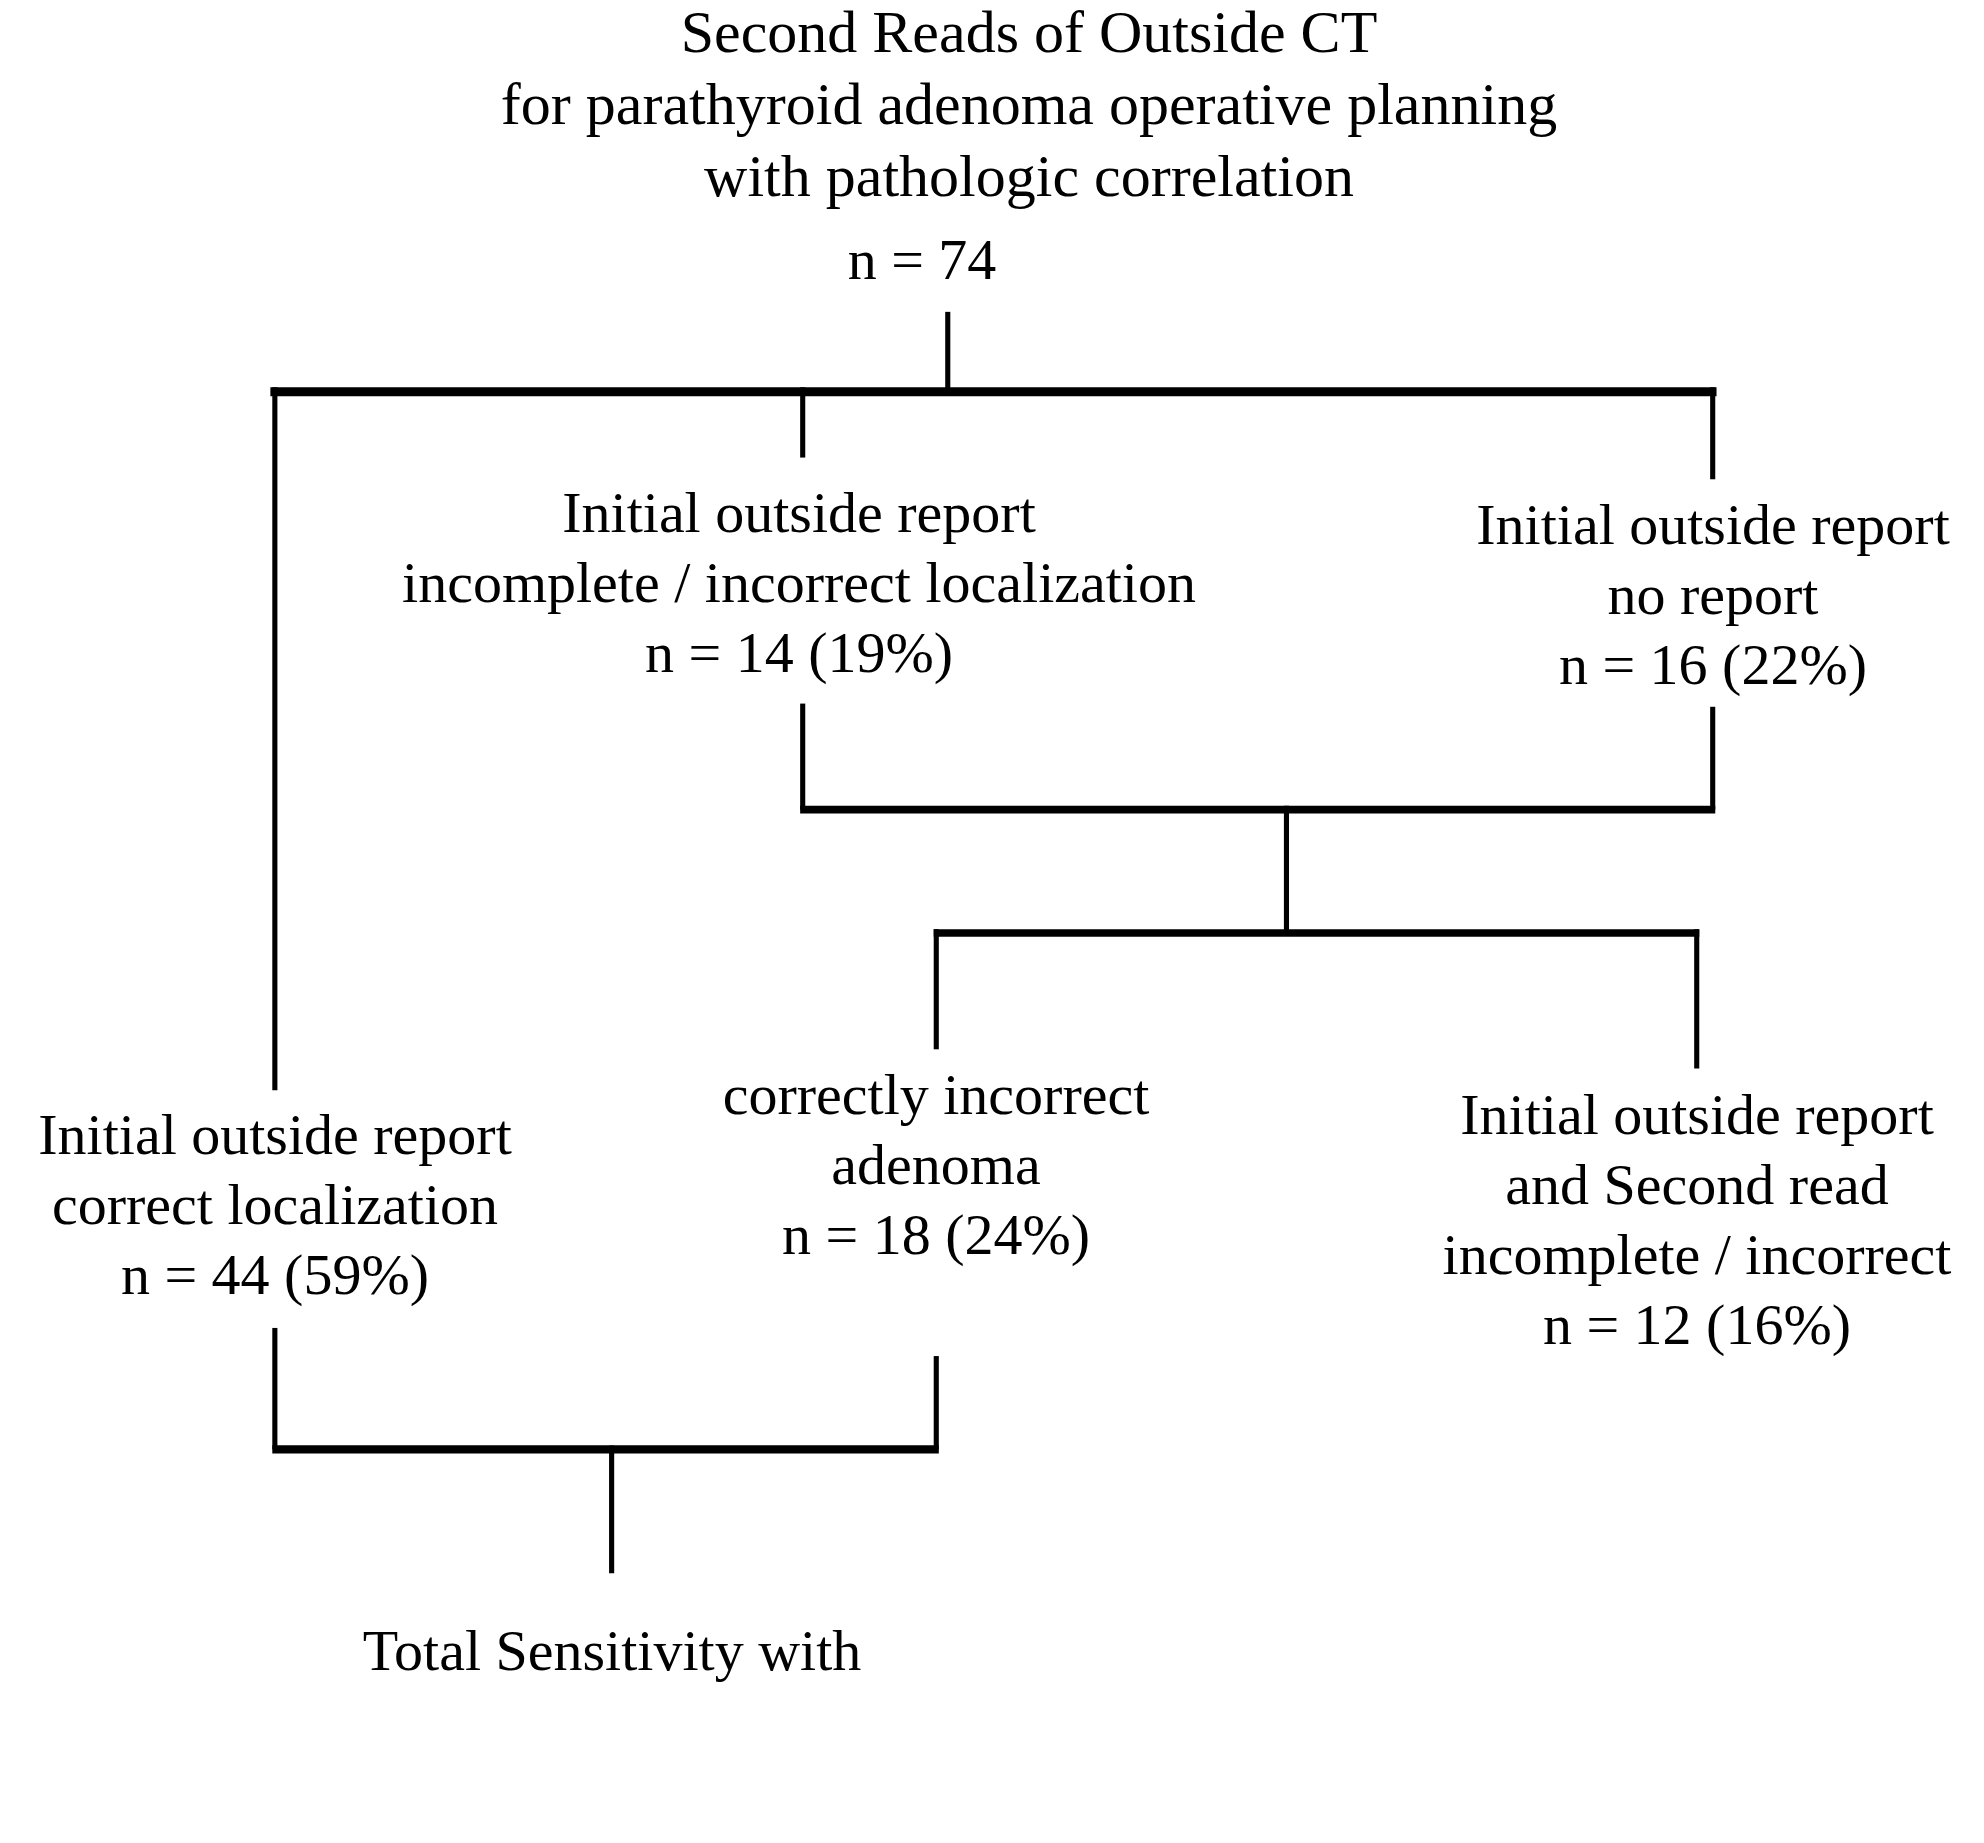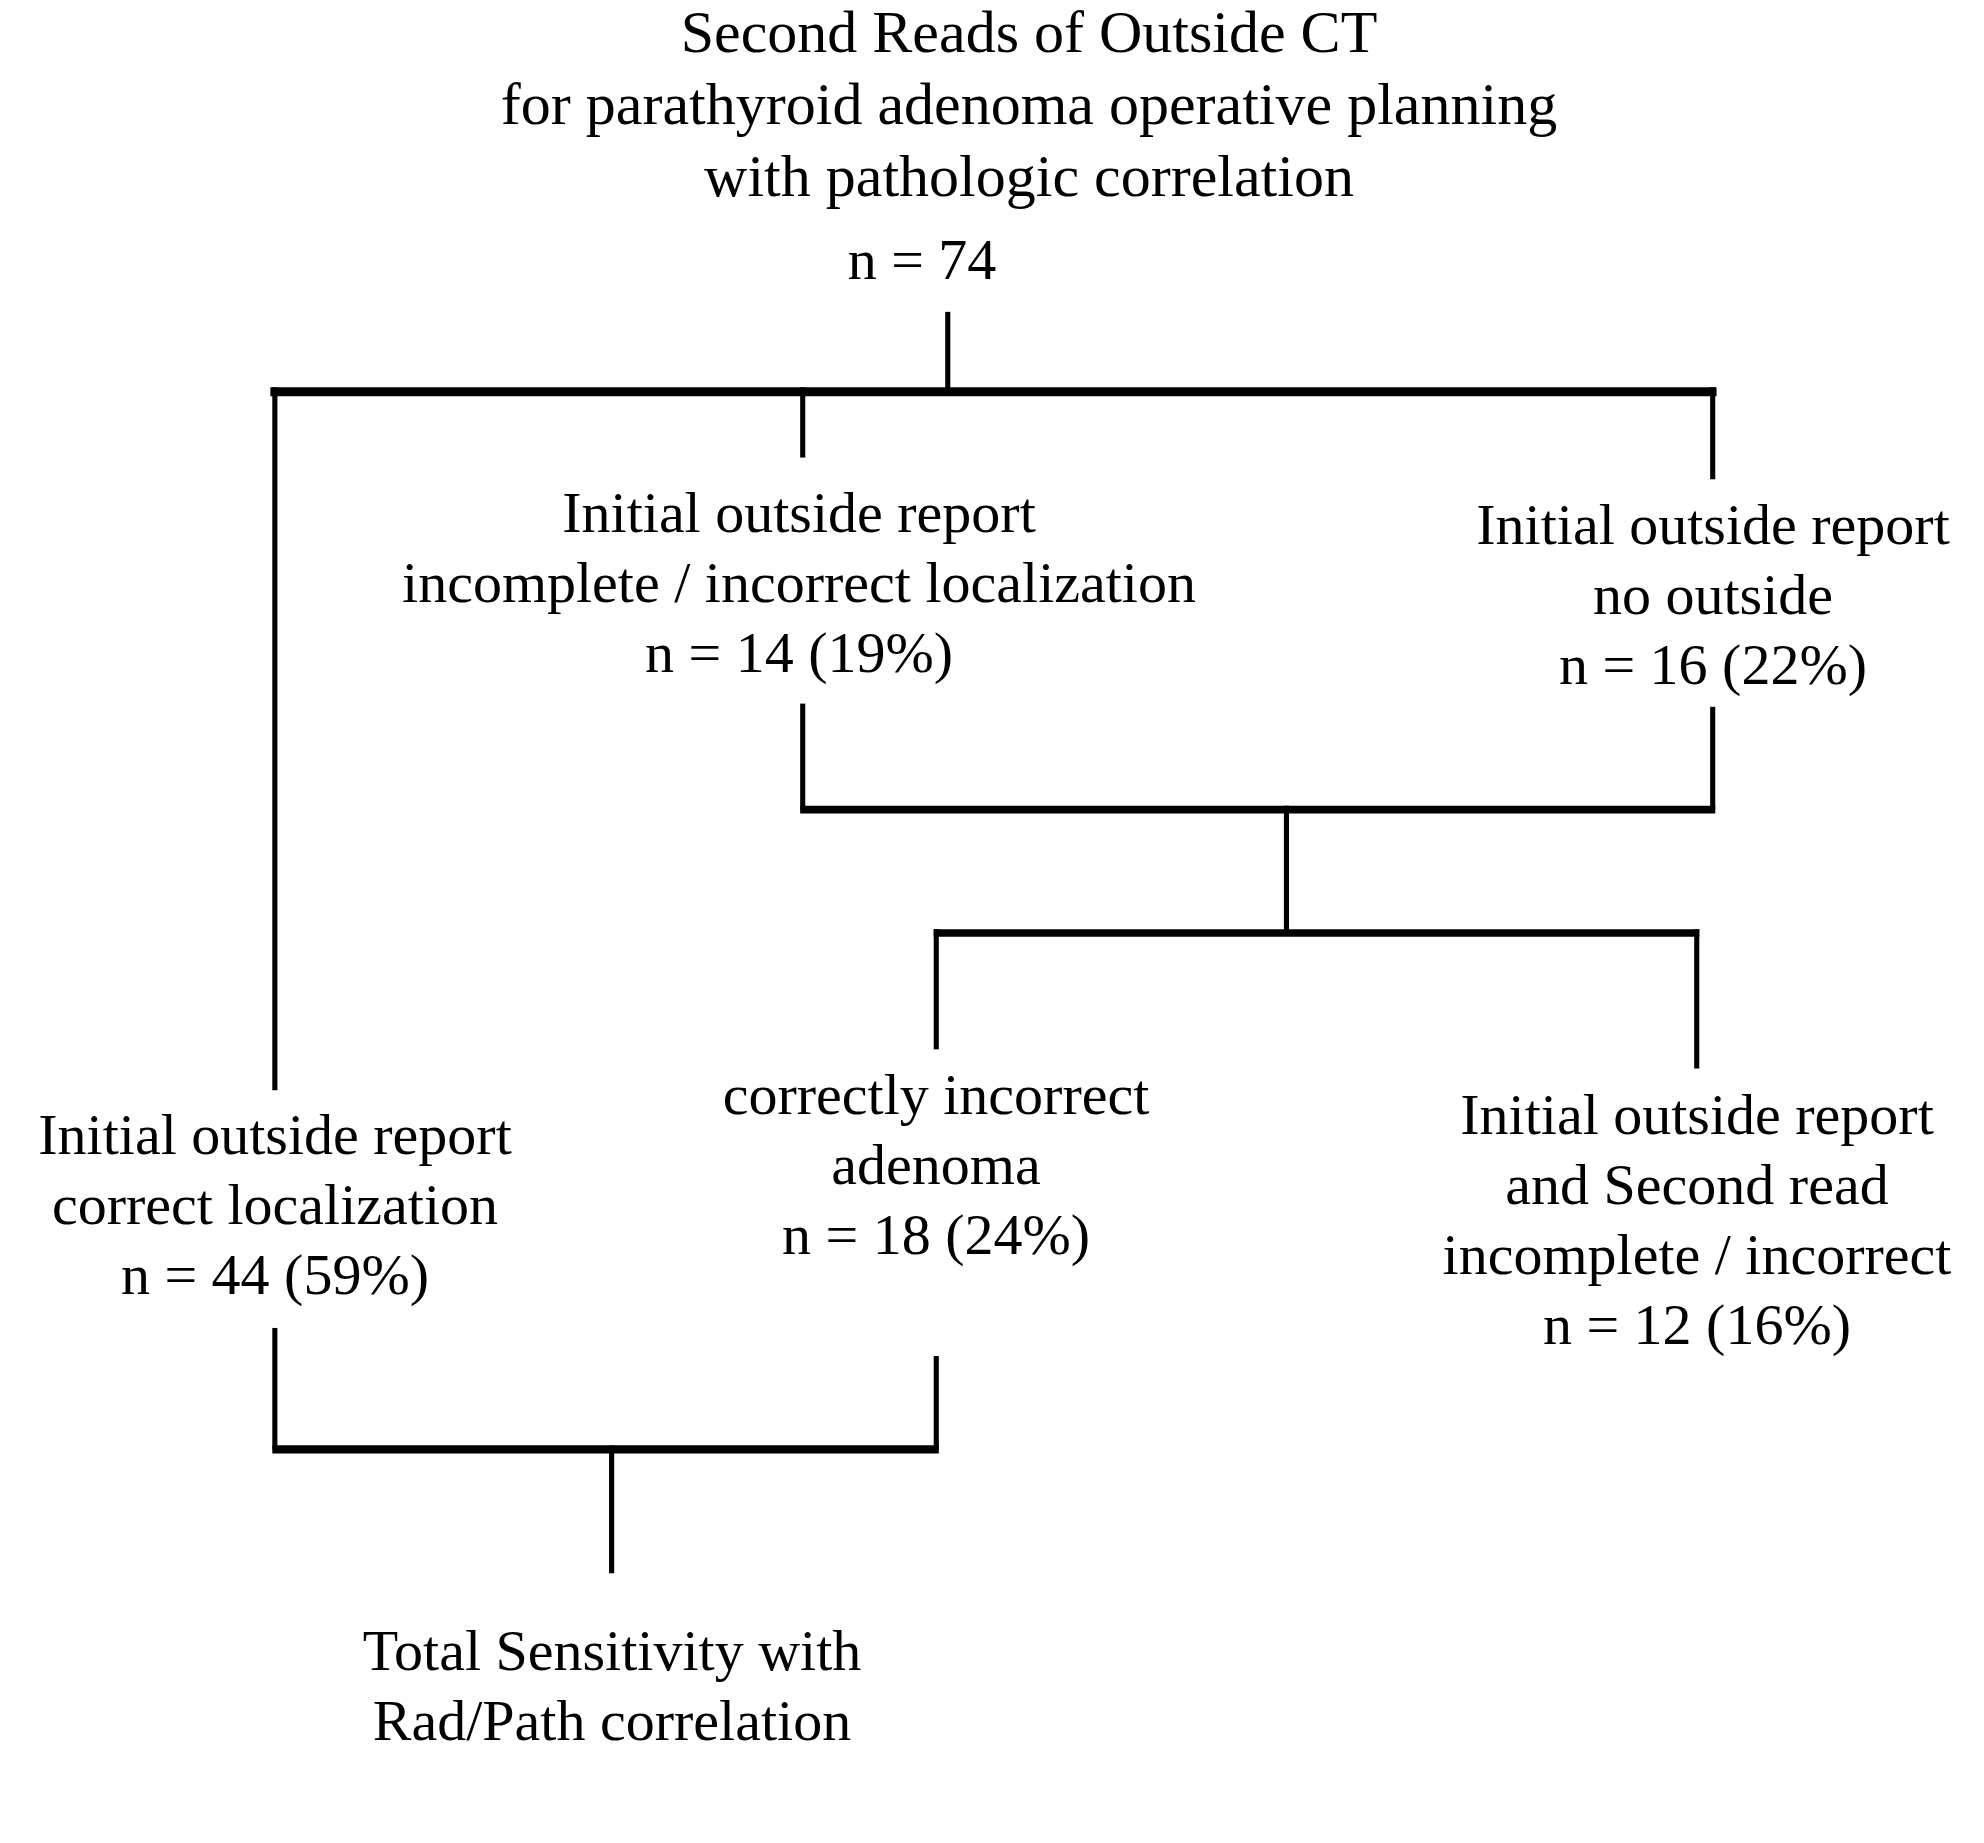--- a/index.html
+++ b/index.html
@@ -92,21 +92,21 @@
   </div>
 
   <div class="node" style="left:799px; top:478px;">
     <div>Initial outside report</div>
     <div>incomplete / incorrect localization</div>
     <div>n = 14 (19%)</div>
   </div>
 
   <div class="node" style="left:1713px; top:490px;">
     <div>Initial outside report</div>
-    <div>no outside</div>
+    <div>no report</div>
     <div>n = 16 (22%)</div>
   </div>
 
   <div class="node" style="left:275px; top:1100px;">
     <div>Initial outside report</div>
     <div>correct localization</div>
     <div>n = 44 (59%)</div>
   </div>
 
   <div class="node" style="left:936px; top:1060px;">
@@ -117,17 +117,16 @@
 
   <div class="node" style="left:1697px; top:1080px;">
     <div>Initial outside report</div>
     <div>and Second read</div>
     <div>incomplete / incorrect</div>
     <div>n = 12 (16%)</div>
   </div>
 
   <div class="node" style="left:612px; top:1616px;">
     <div>Total Sensitivity with</div>
-    <div>Rad/Path correlation</div>
   </div>
 
 </div>
 
 
 </body></html>

